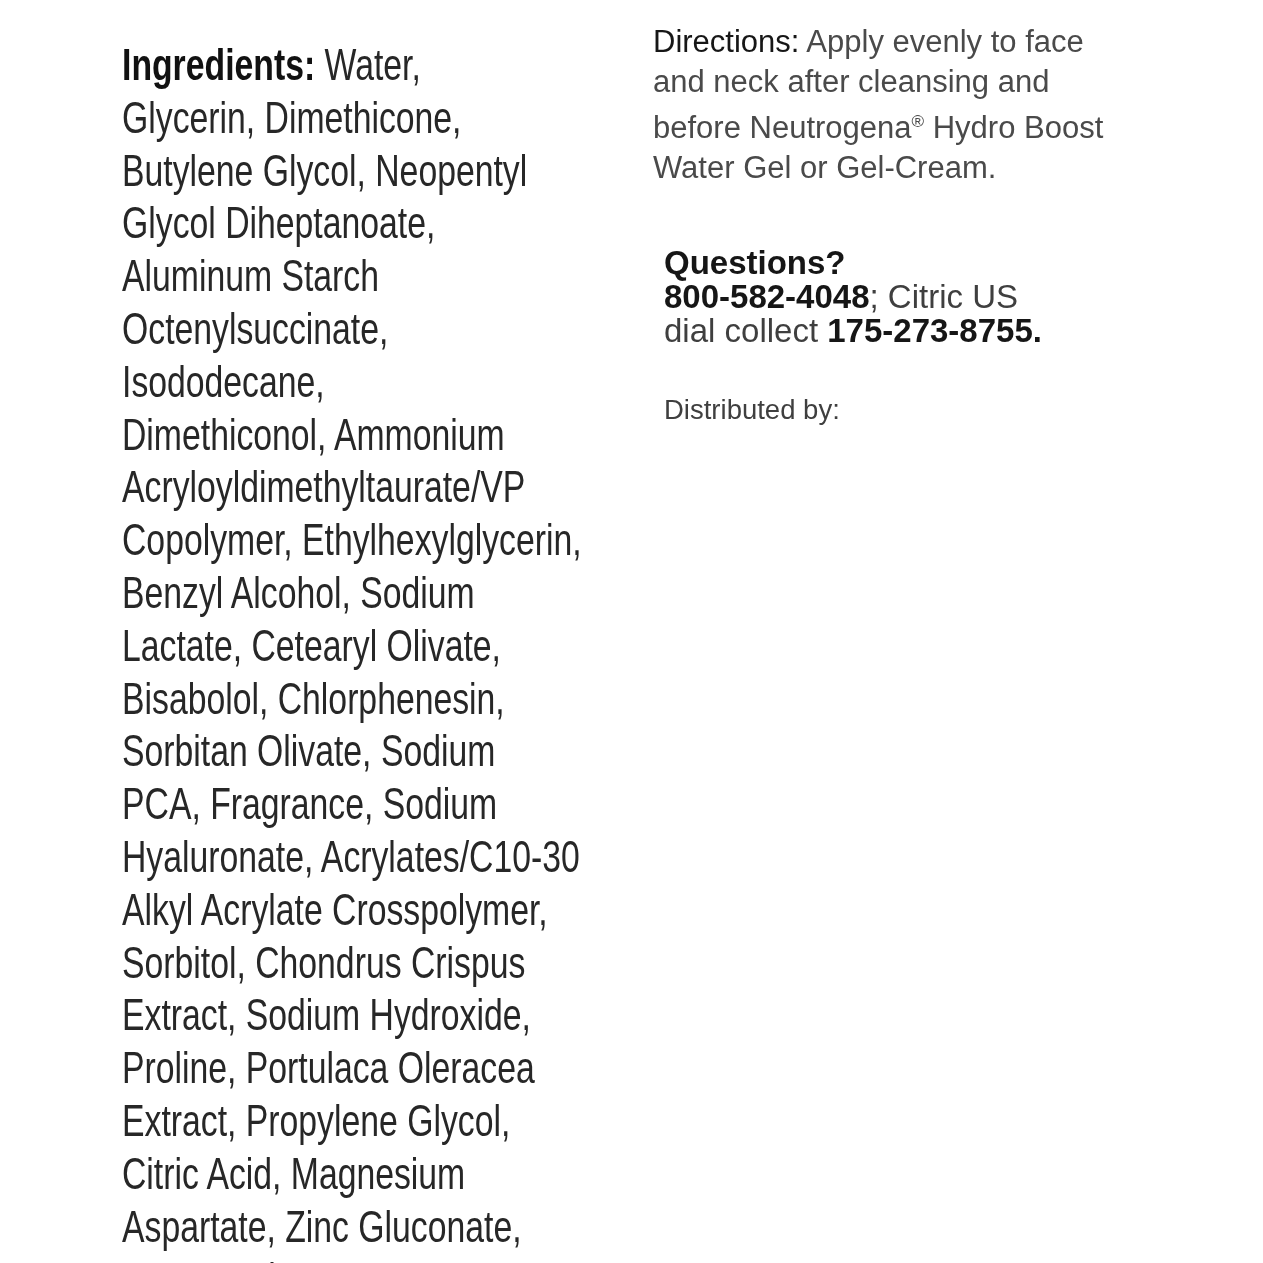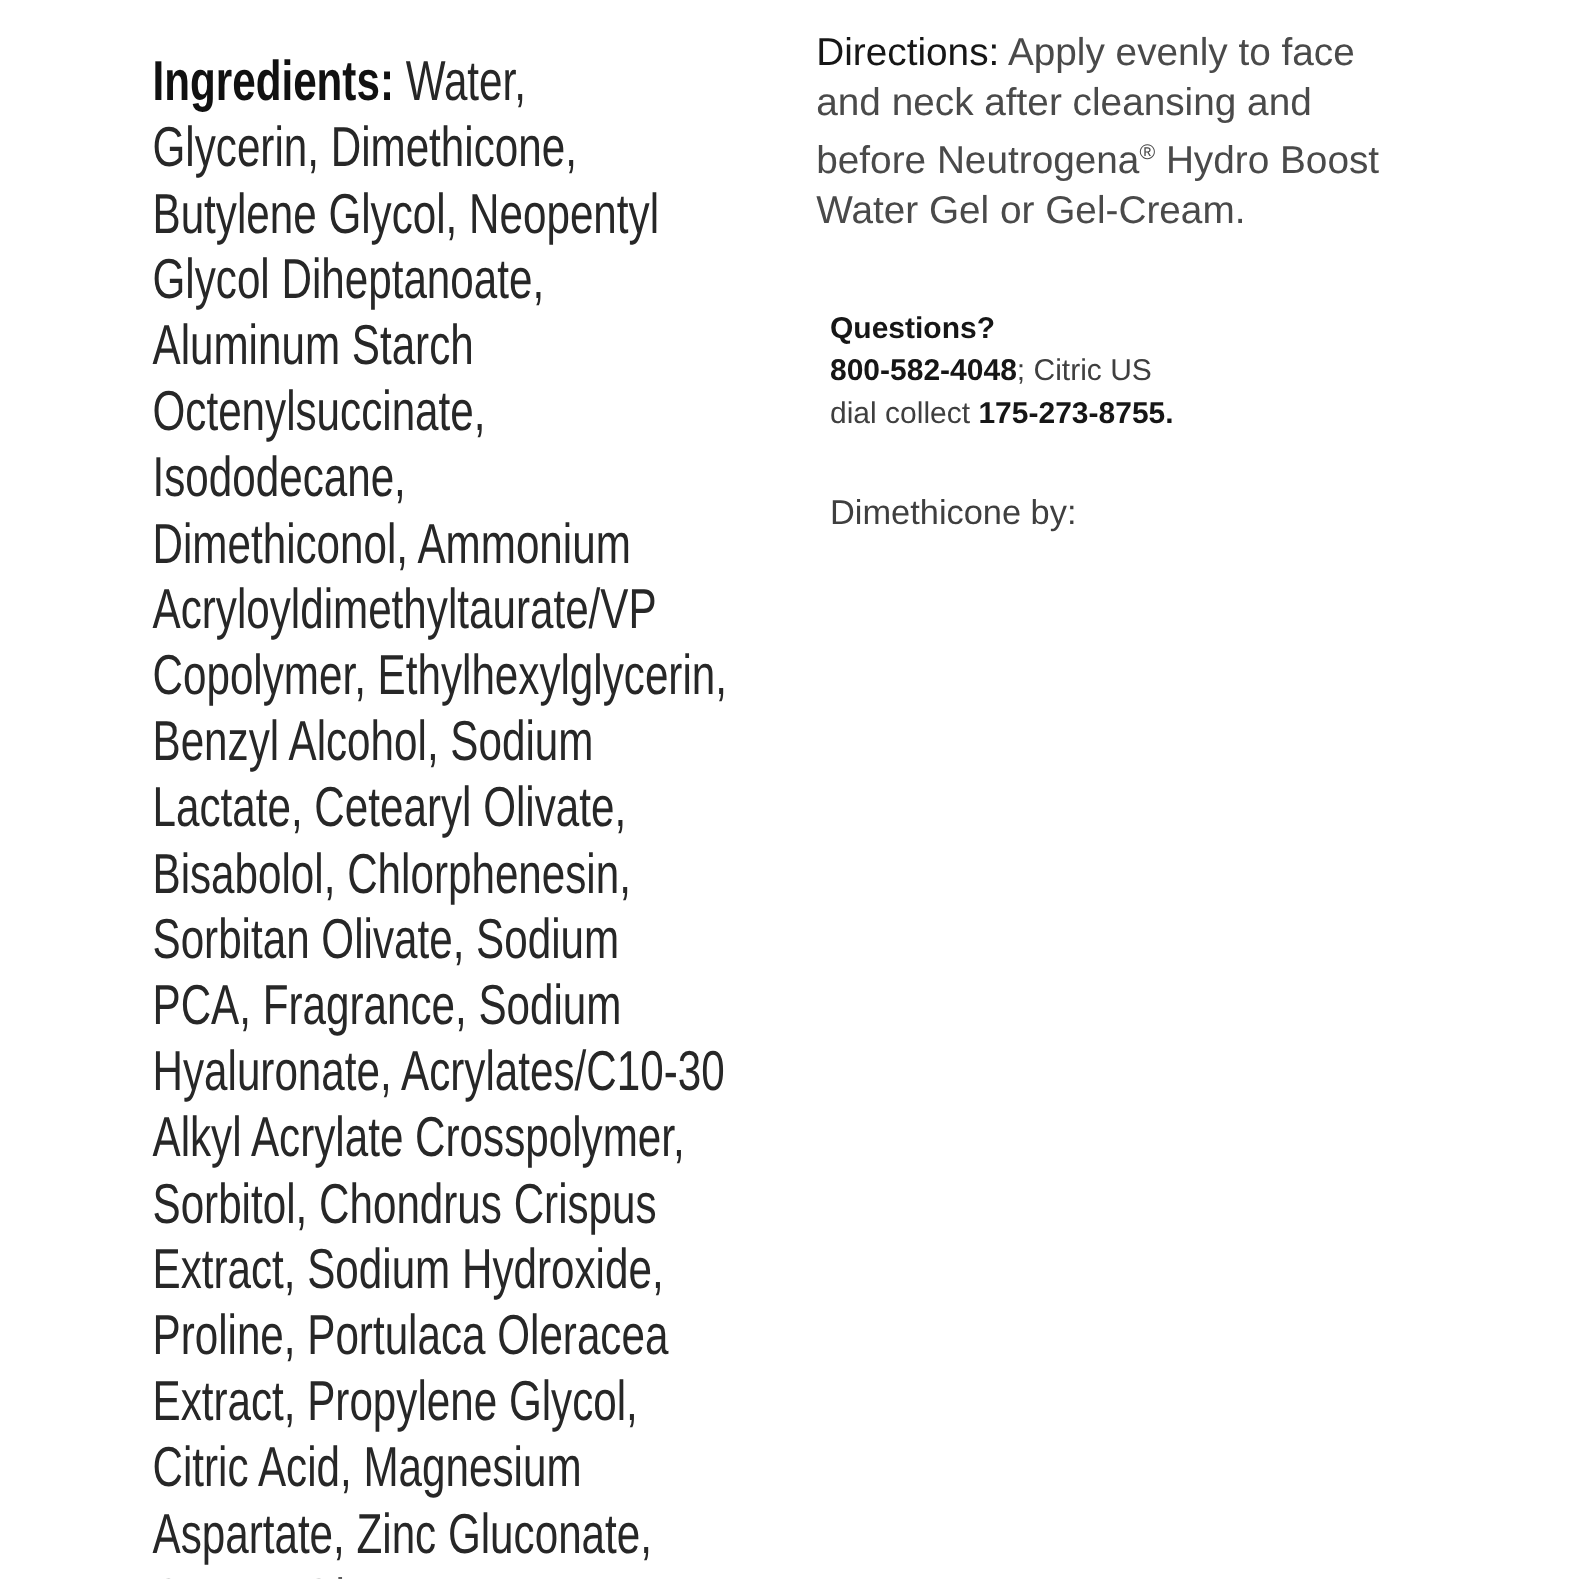--- a/index.html
+++ b/index.html
@@ -53,21 +53,21 @@
     font-size: 0.55em;
     vertical-align: 0.65em;
     white-space: normal;
   }
 
   
   .questions {
     position: absolute;
     left: 664px;
     top: 246px;
-    font-size: 24px;
+    font-size: 33px;
     line-height: 34px;
     color: #3f3f3f;
   }
   .distributor {
     position: absolute;
     left: 664px;
     top: 393px;
     font-size: 27.5px;
     line-height: 34px;
     color: #3f3f3f;
@@ -111,14 +111,14 @@
 before Neutrogena</span><span class="reg-mark">®</span><span> Hydro Boost
 Water Gel or Gel-Cream.</span></p>
 
 <div class="questions">
   <div class="line b">Questions?</div>
   <div class="line"><span class="b">800-582-4048</span><span>; Citric US</span></div>
   <div class="line"><span>dial collect </span><span class="b">175-273-8755.</span></div>
 </div>
 
 <div class="distributor">
-  <div class="line">Dimethicone by:</div>
+  <div class="line">Distributed by:</div>
 </div>
 
 </body></html>

